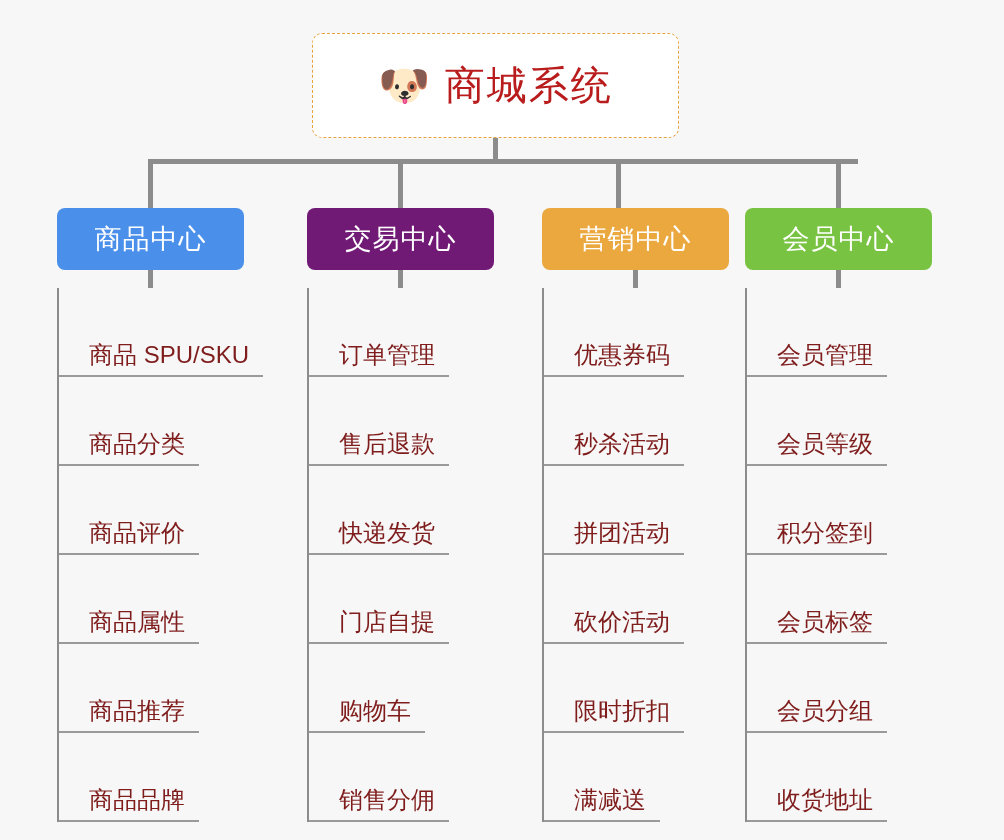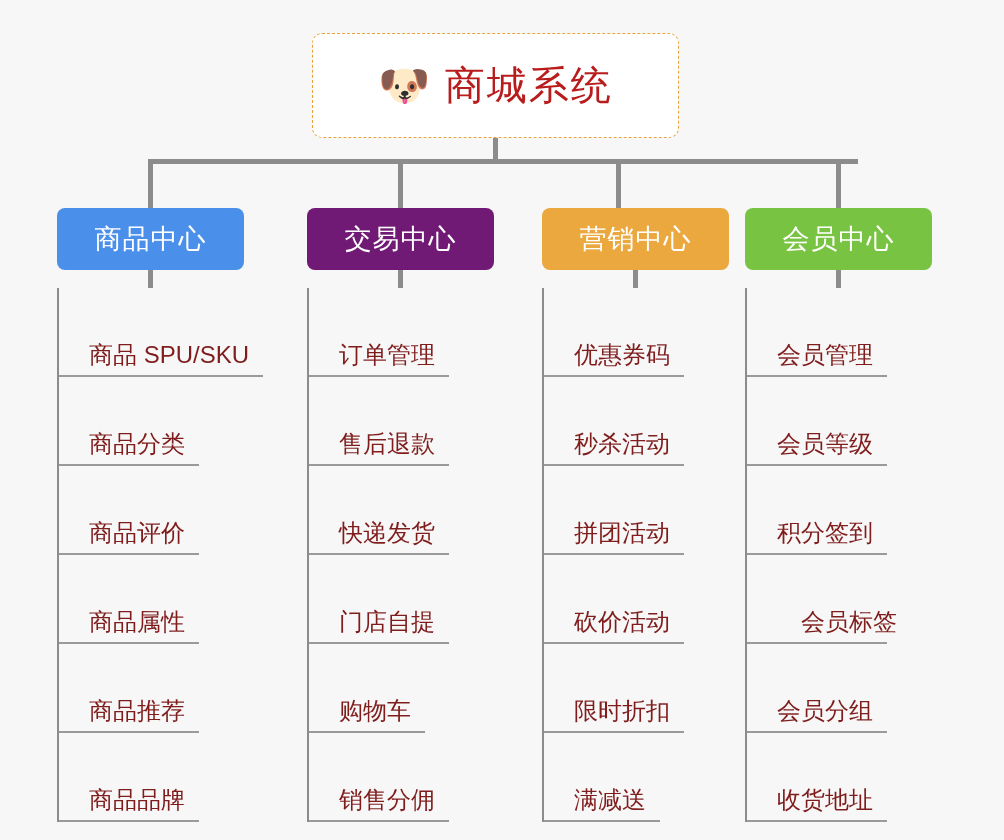--- a/index.html
+++ b/index.html
@@ -243,21 +243,21 @@
           <div class="leaf-item" style="--uw: 140px; width: 140px;">
             <span class="leaf-label" style="padding-right: 0px;">会员管理</span>
           </div>
           <div class="leaf-item" style="--uw: 140px; width: 140px;">
             <span class="leaf-label" style="padding-right: 0px;">会员等级</span>
           </div>
           <div class="leaf-item" style="--uw: 140px; width: 140px;">
             <span class="leaf-label" style="padding-right: 0px;">积分签到</span>
           </div>
           <div class="leaf-item" style="--uw: 140px; width: 140px;">
-            <span class="leaf-label" style="padding-right: 0px; margin-left: 24px;">会员标签</span>
+            <span class="leaf-label" style="padding-right: 0px;">会员标签</span>
           </div>
           <div class="leaf-item" style="--uw: 140px; width: 140px;">
             <span class="leaf-label" style="padding-right: 0px;">会员分组</span>
           </div>
           <div class="leaf-item" style="--uw: 140px; width: 140px;">
             <span class="leaf-label" style="padding-right: 0px;">收货地址</span>
           </div>
         </div>
       </div>
     </div>

